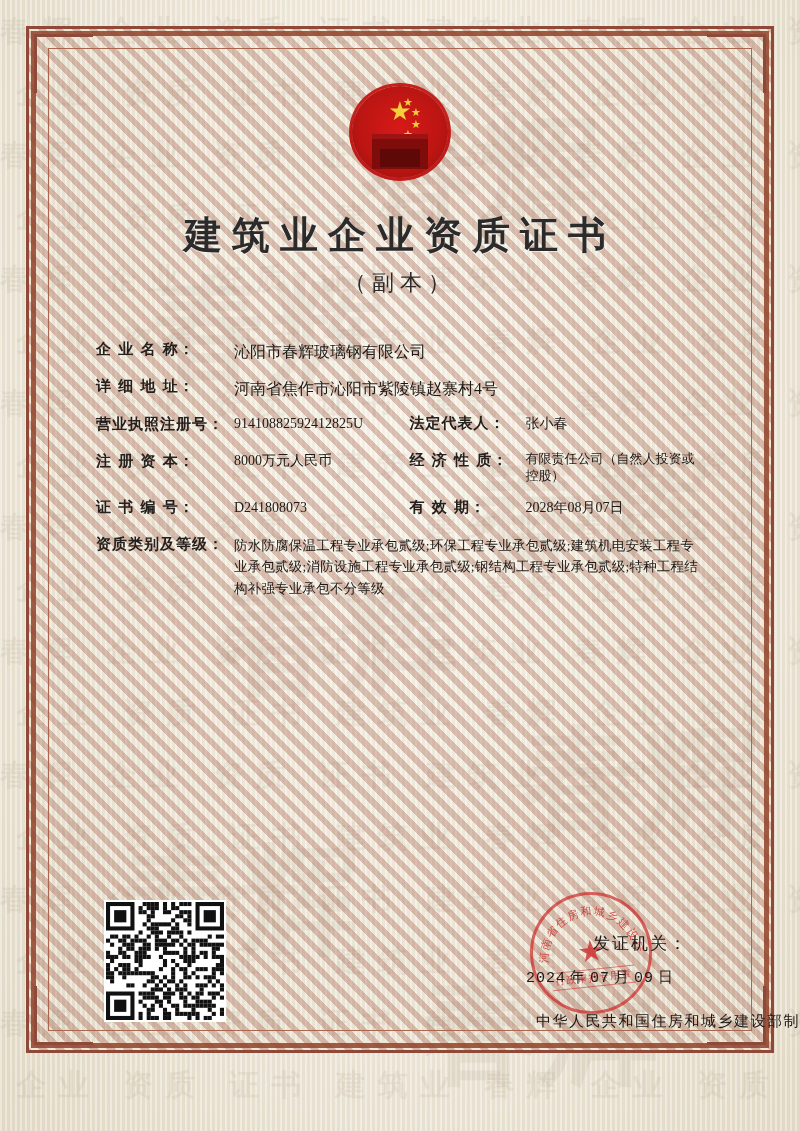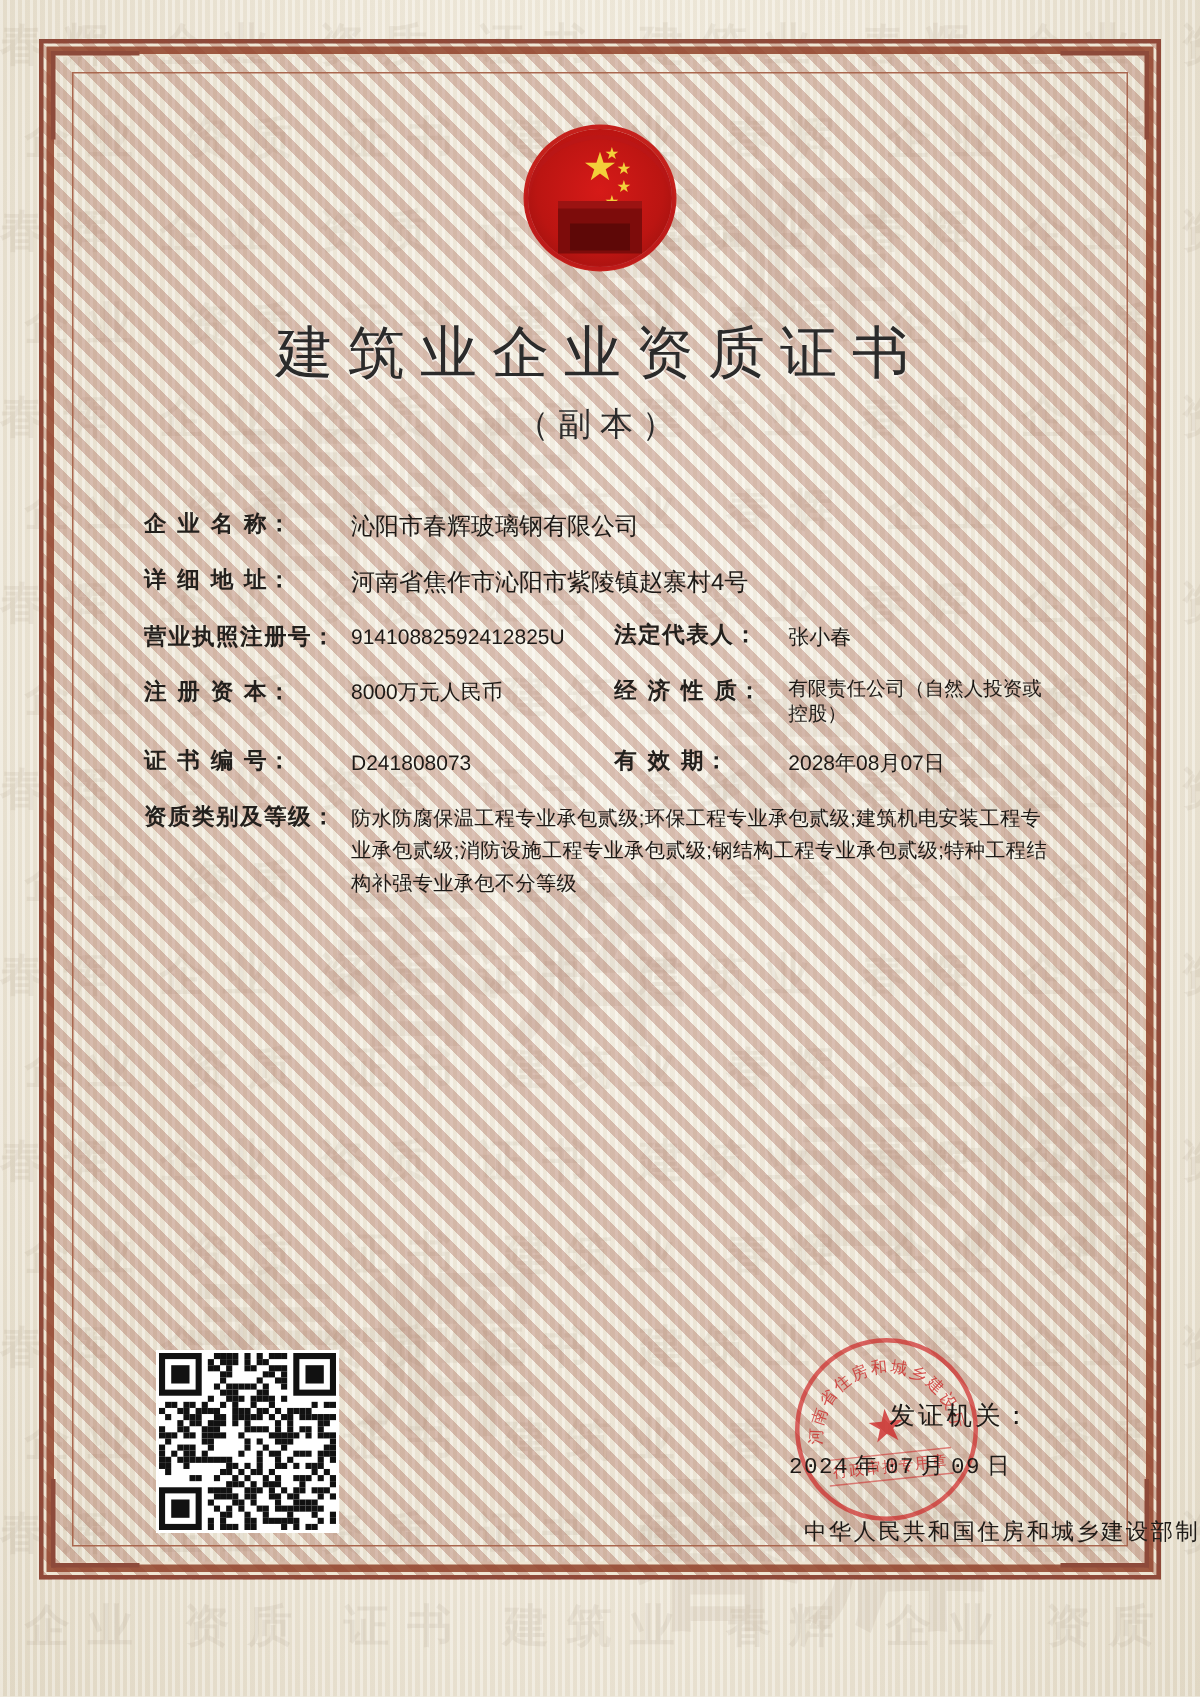--- a/index.html
+++ b/index.html
@@ -135,21 +135,21 @@
     opacity: 0.55;
   }
 
   
   .title {
     position: absolute;
     top: 210px;
     left: 0; right: 0;
     text-align: center;
     font-family: "DejaVu Sans", sans-serif;
-    font-weight: normal;
+    font-weight: bold;
     font-size: 38px;
     letter-spacing: 10px;
     color: #2b2b2b;
     text-shadow: 0 1px 0 rgba(255,255,255,0.6);
   }
   .subtitle {
     position: absolute;
     top: 268px;
     left: 0; right: 0;
     text-align: center;
@@ -175,21 +175,21 @@
   .label {
     font-family: "DejaVu Sans", sans-serif;
     font-size: 15px;
     font-weight: bold;
     color: #23201d;
     white-space: nowrap;
     letter-spacing: 1px;
   }
   .label.wide { width: 132px; }
   .value {
-    font-family: Liberation Sans, sans-serif;
+    font-family: Liberation Serif, serif;
     font-size: 14px;
     color: #1d1a17;
     line-height: 1.45;
     padding-left: 6px;
     flex: 1;
   }
   .value.big { font-size: 16px; }
   .half-left { display: flex; width: 52%; align-items: center; }
   .half-right { display: flex; width: 48%; align-items: flex-start; }
   .label.mid { width: 110px; }

